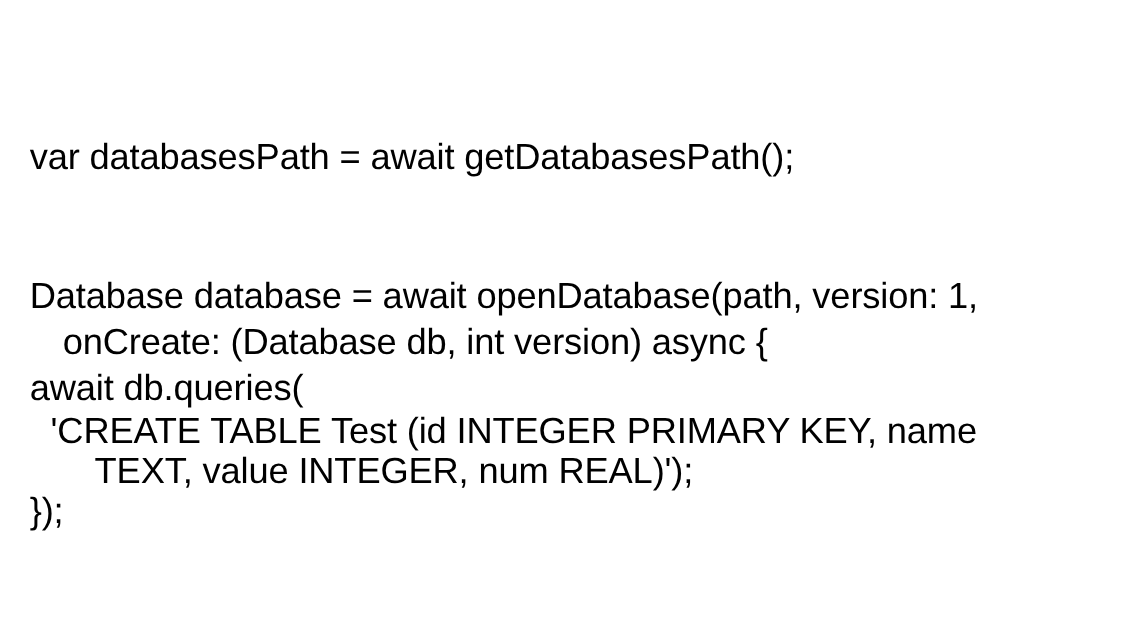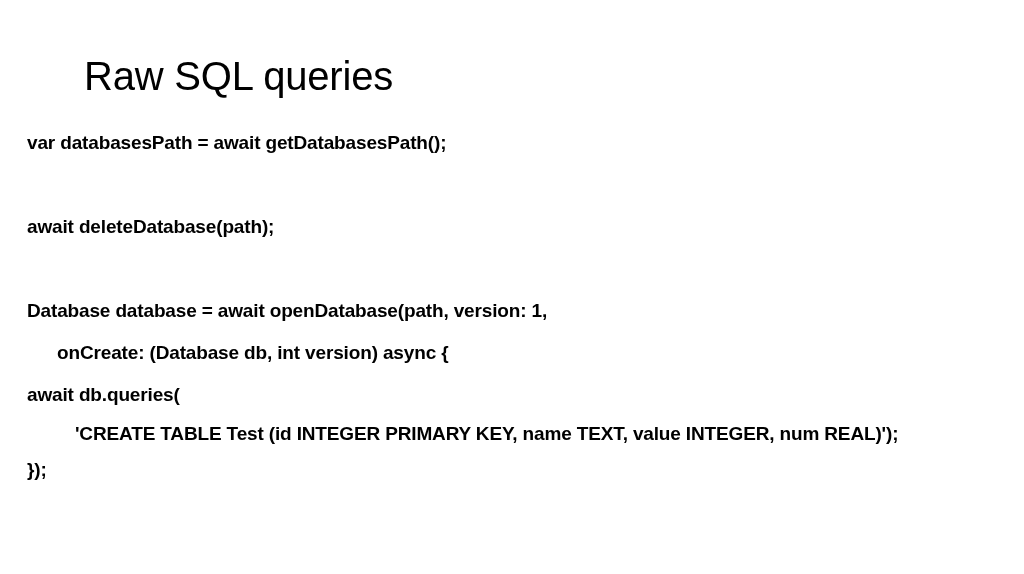--- a/index.html
+++ b/index.html
@@ -38,23 +38,23 @@
 
   
   #slide-body {
     position: absolute;
     left: 27px;
     top: 122px;
     width: 925px;
   }
 
   .code-line {
-    font-size: 19px;
+    font-size: 33px;
     line-height: 42px;
-    font-weight: 700;
+    font-weight: 400;
     color: #000000;
     letter-spacing: -0.15px;
     white-space: pre-wrap;
     word-break: normal;
   }
 
   
   .code-line.blank {
     height: 42px;
     line-height: 42px;
@@ -62,43 +62,41 @@
 
   
   .code-line.indent-1 {
     padding-left: 30px;
   }
 
   
   .code-line.indent-2 {
     padding-left: 40px;
     text-indent: -40px;
-    margin-left: 48px;
+    margin-left: 19px;
     line-height: 36px;
   }
 
   .code-line.tight {
     line-height: 36px;
   }
 </style>
 </head>
 <body>
 
 <div id="slide">
 
-  <h1 id="slide-title">Raw SQL queries</h1>
 
   <div id="slide-body">
 
     <div class="code-line">var databasesPath = await getDatabasesPath();</div>
 
 
     <div class="code-line blank"></div>
 
-    <div class="code-line">await deleteDatabase(path);</div>
 
     <div class="code-line blank"></div>
 
     <div class="code-line">Database database = await openDatabase(path, version: 1,</div>
 
     <div class="code-line indent-1">onCreate: (Database db, int version) async {</div>
 
     <div class="code-line">await db.queries(</div>
 
     <div class="code-line indent-2">'CREATE TABLE Test (id INTEGER PRIMARY KEY, name TEXT, value INTEGER, num REAL)');</div>

